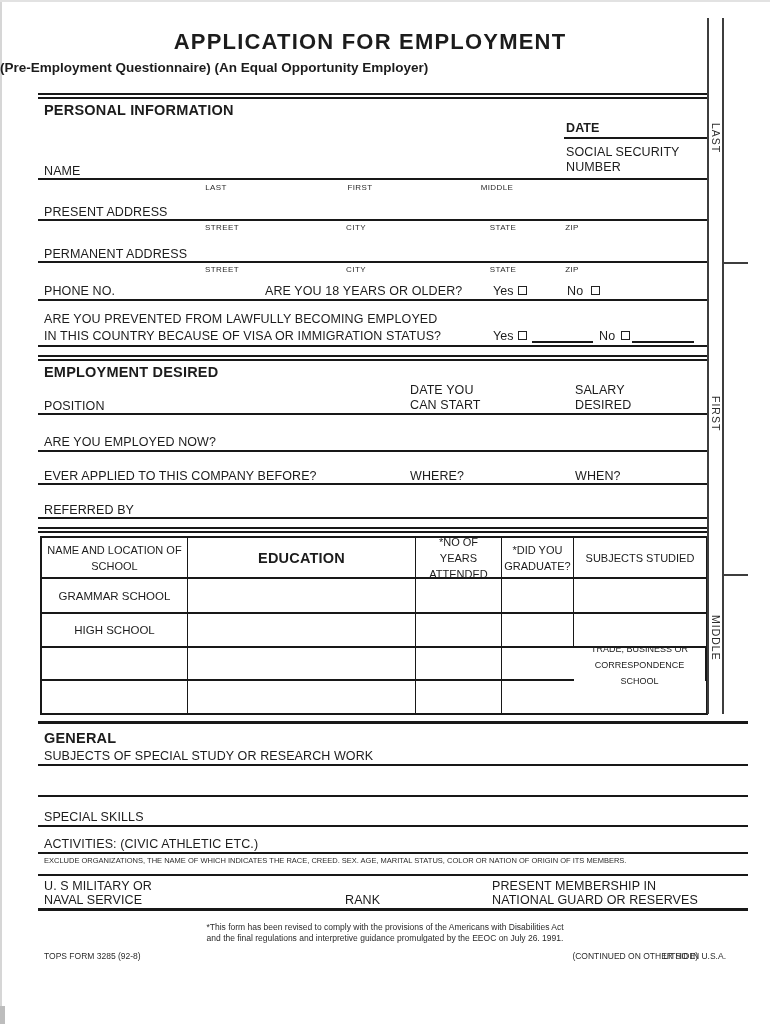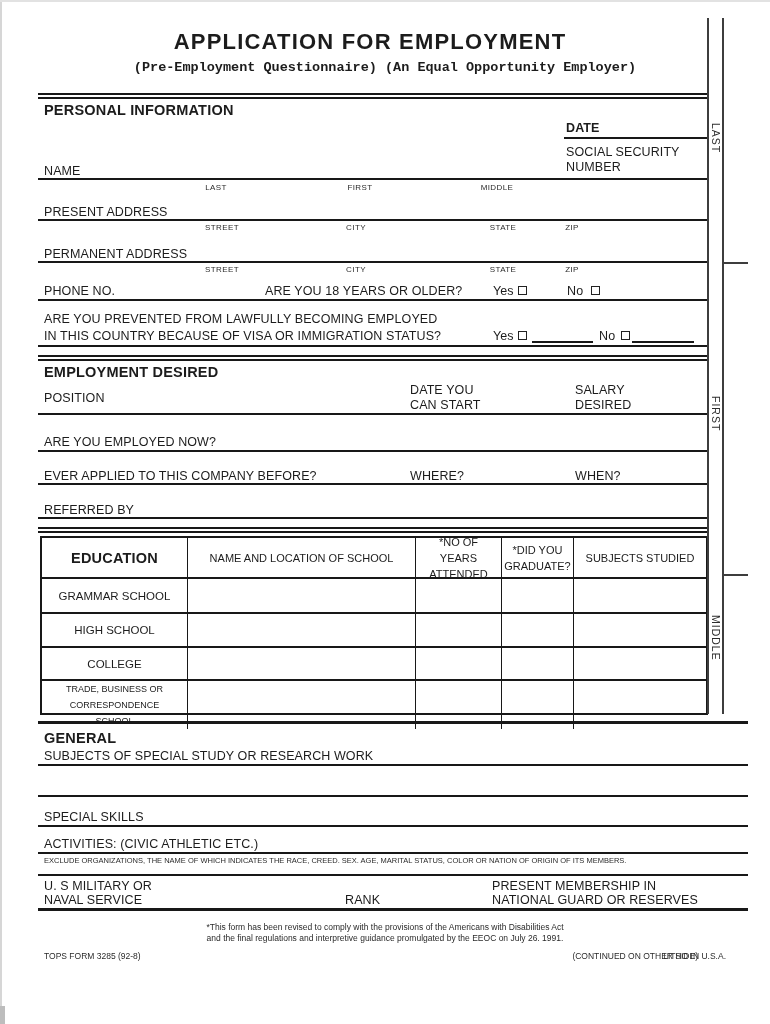--- a/index.html
+++ b/index.html
@@ -6,22 +6,22 @@
   .page {
     position:relative; width:770px; height:1024px; background:#ffffff;
     font-family:"Liberation Sans", sans-serif; color:#1c1c1c; overflow:hidden;
   }
   .edge-left { position:absolute; left:0; top:0; width:2px; height:100%; background:#d6d6d6; }
   .edge-top  { position:absolute; left:0; top:0; width:100%; height:2px; background:#e2e2e2; }
   .smudge    { position:absolute; left:0; top:1006px; width:5px; height:18px; background:#bdbdbd; }
 
   .title { position:absolute; left:0; top:29px; width:740px; text-align:center;
            font-size:22px; font-weight:700; letter-spacing:1.2px; }
-  .subtitle { position:absolute; left:0; top:60px; width:770px; text-align:center;
-              font-size:13.5px; font-weight:700;font-family:Liberation Mono, monospace; }
+  .subtitle { position:absolute; left:0; top:60px; width:770px; text-align:left;
+              font-size:13.5px; font-weight:700; }
 
   .sec { position:absolute; font-weight:700; font-size:14.5px; letter-spacing:0.2px; white-space:nowrap; }
   .lbl { position:absolute; font-size:12.5px; line-height:16px; white-space:pre-line; letter-spacing:0.1px; }
   .lh15 { line-height:15px; }
   .lh17 { line-height:17px; }
   .b { font-weight:700; }
   .sub { position:absolute; font-size:8px; letter-spacing:0.4px; transform:translateX(-50%); white-space:nowrap; color:#2a2a2a; }
 
   .fl { position:absolute; height:2px; background:#181818; }
   .fl.thin { height:1.5px; }
@@ -113,58 +113,57 @@
   <div class="fl thin" style="left:632px; top:341px; width:62px"></div>
   <div class="fl" style="left:38px; top:345px; width:669px"></div>
 
   <div class="dr" style="top:355px"></div>
   <div class="sec" style="left:44px; top:364px">EMPLOYMENT DESIRED</div>
 
   <div class="lbl lh15" style="left:410px; top:383px">DATE YOU
 CAN START</div>
   <div class="lbl lh15" style="left:575px; top:383px">SALARY
 DESIRED</div>
-  <div class="lbl" style="left:44px; top:390px">POSITION</div>
+  <div class="lbl" style="left:44px; top:398px">POSITION</div>
   <div class="fl" style="left:38px; top:413px; width:669px"></div>
 
   <div class="lbl" style="left:44px; top:434px">ARE YOU EMPLOYED NOW?</div>
   <div class="fl" style="left:38px; top:450px; width:669px"></div>
 
   <div class="lbl" style="left:44px; top:468px">EVER APPLIED TO THIS COMPANY BEFORE?</div>
   <div class="lbl" style="left:410px; top:468px">WHERE?</div>
   <div class="lbl" style="left:575px; top:468px">WHEN?</div>
   <div class="fl" style="left:38px; top:483px; width:669px"></div>
 
   <div class="lbl" style="left:44px; top:502px">REFERRED BY</div>
   <div class="fl" style="left:38px; top:517px; width:669px"></div>
 
   <div class="dr" style="top:527px"></div>
   <div class="edutable">
+    <div class="tc">NAME AND LOCATION OF SCHOOL</div>
     <div class="tc hb">EDUCATION</div>
-    <div class="tc">NAME AND LOCATION OF SCHOOL</div>
     <div class="tc">*NO OF
 YEARS
 ATTENDED</div>
     <div class="tc">*DID YOU
 GRADUATE?</div>
     <div class="tc lc">SUBJECTS STUDIED</div>
 
     <div class="tc rl">GRAMMAR SCHOOL</div>
     <div class="tc"></div>
     <div class="tc"></div>
     <div class="tc"></div>
     <div class="tc lc"></div>
 
     <div class="tc rl">HIGH SCHOOL</div>
     <div class="tc"></div>
     <div class="tc"></div>
     <div class="tc"></div>
     <div class="tc lc"></div>
 
-    <div class="tc rl">COLLEGE</div>
     <div class="tc"></div>
     <div class="tc"></div>
     <div class="tc"></div>
     <div class="tc lc"></div>
 
     <div class="tc sm br">TRADE, BUSINESS OR
 CORRESPONDENCE
 SCHOOL</div>
     <div class="tc br"></div>
     <div class="tc br"></div>

